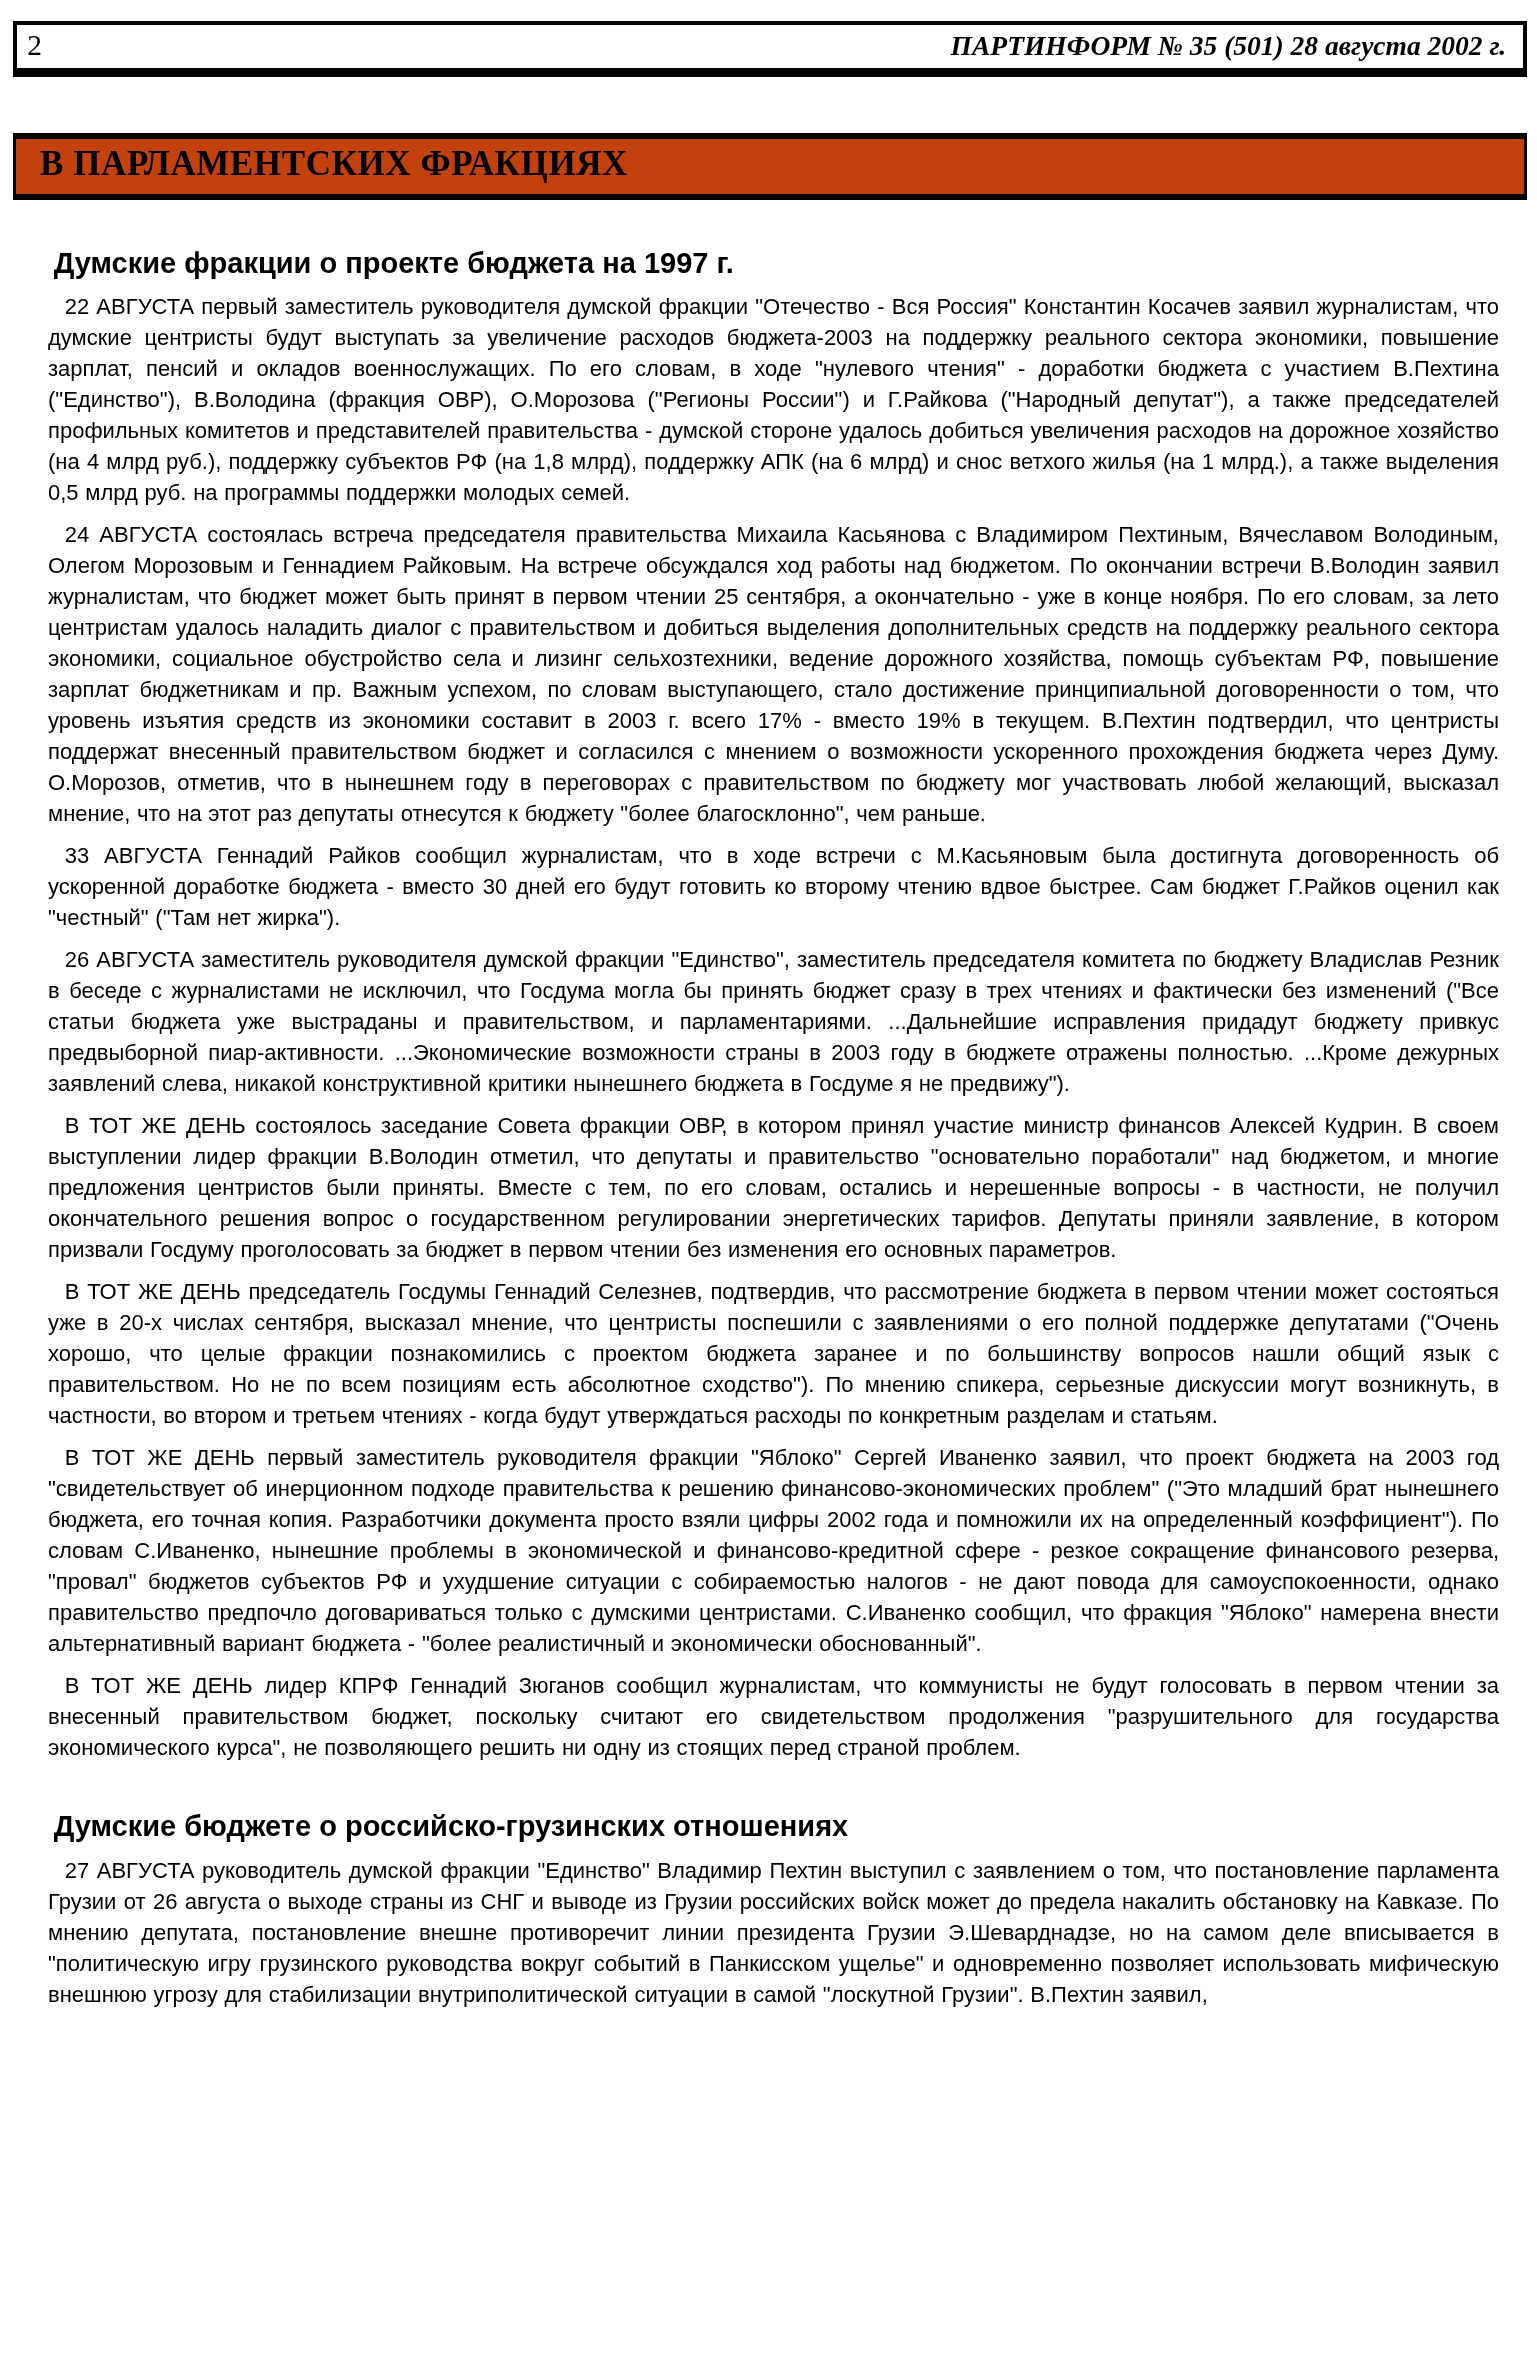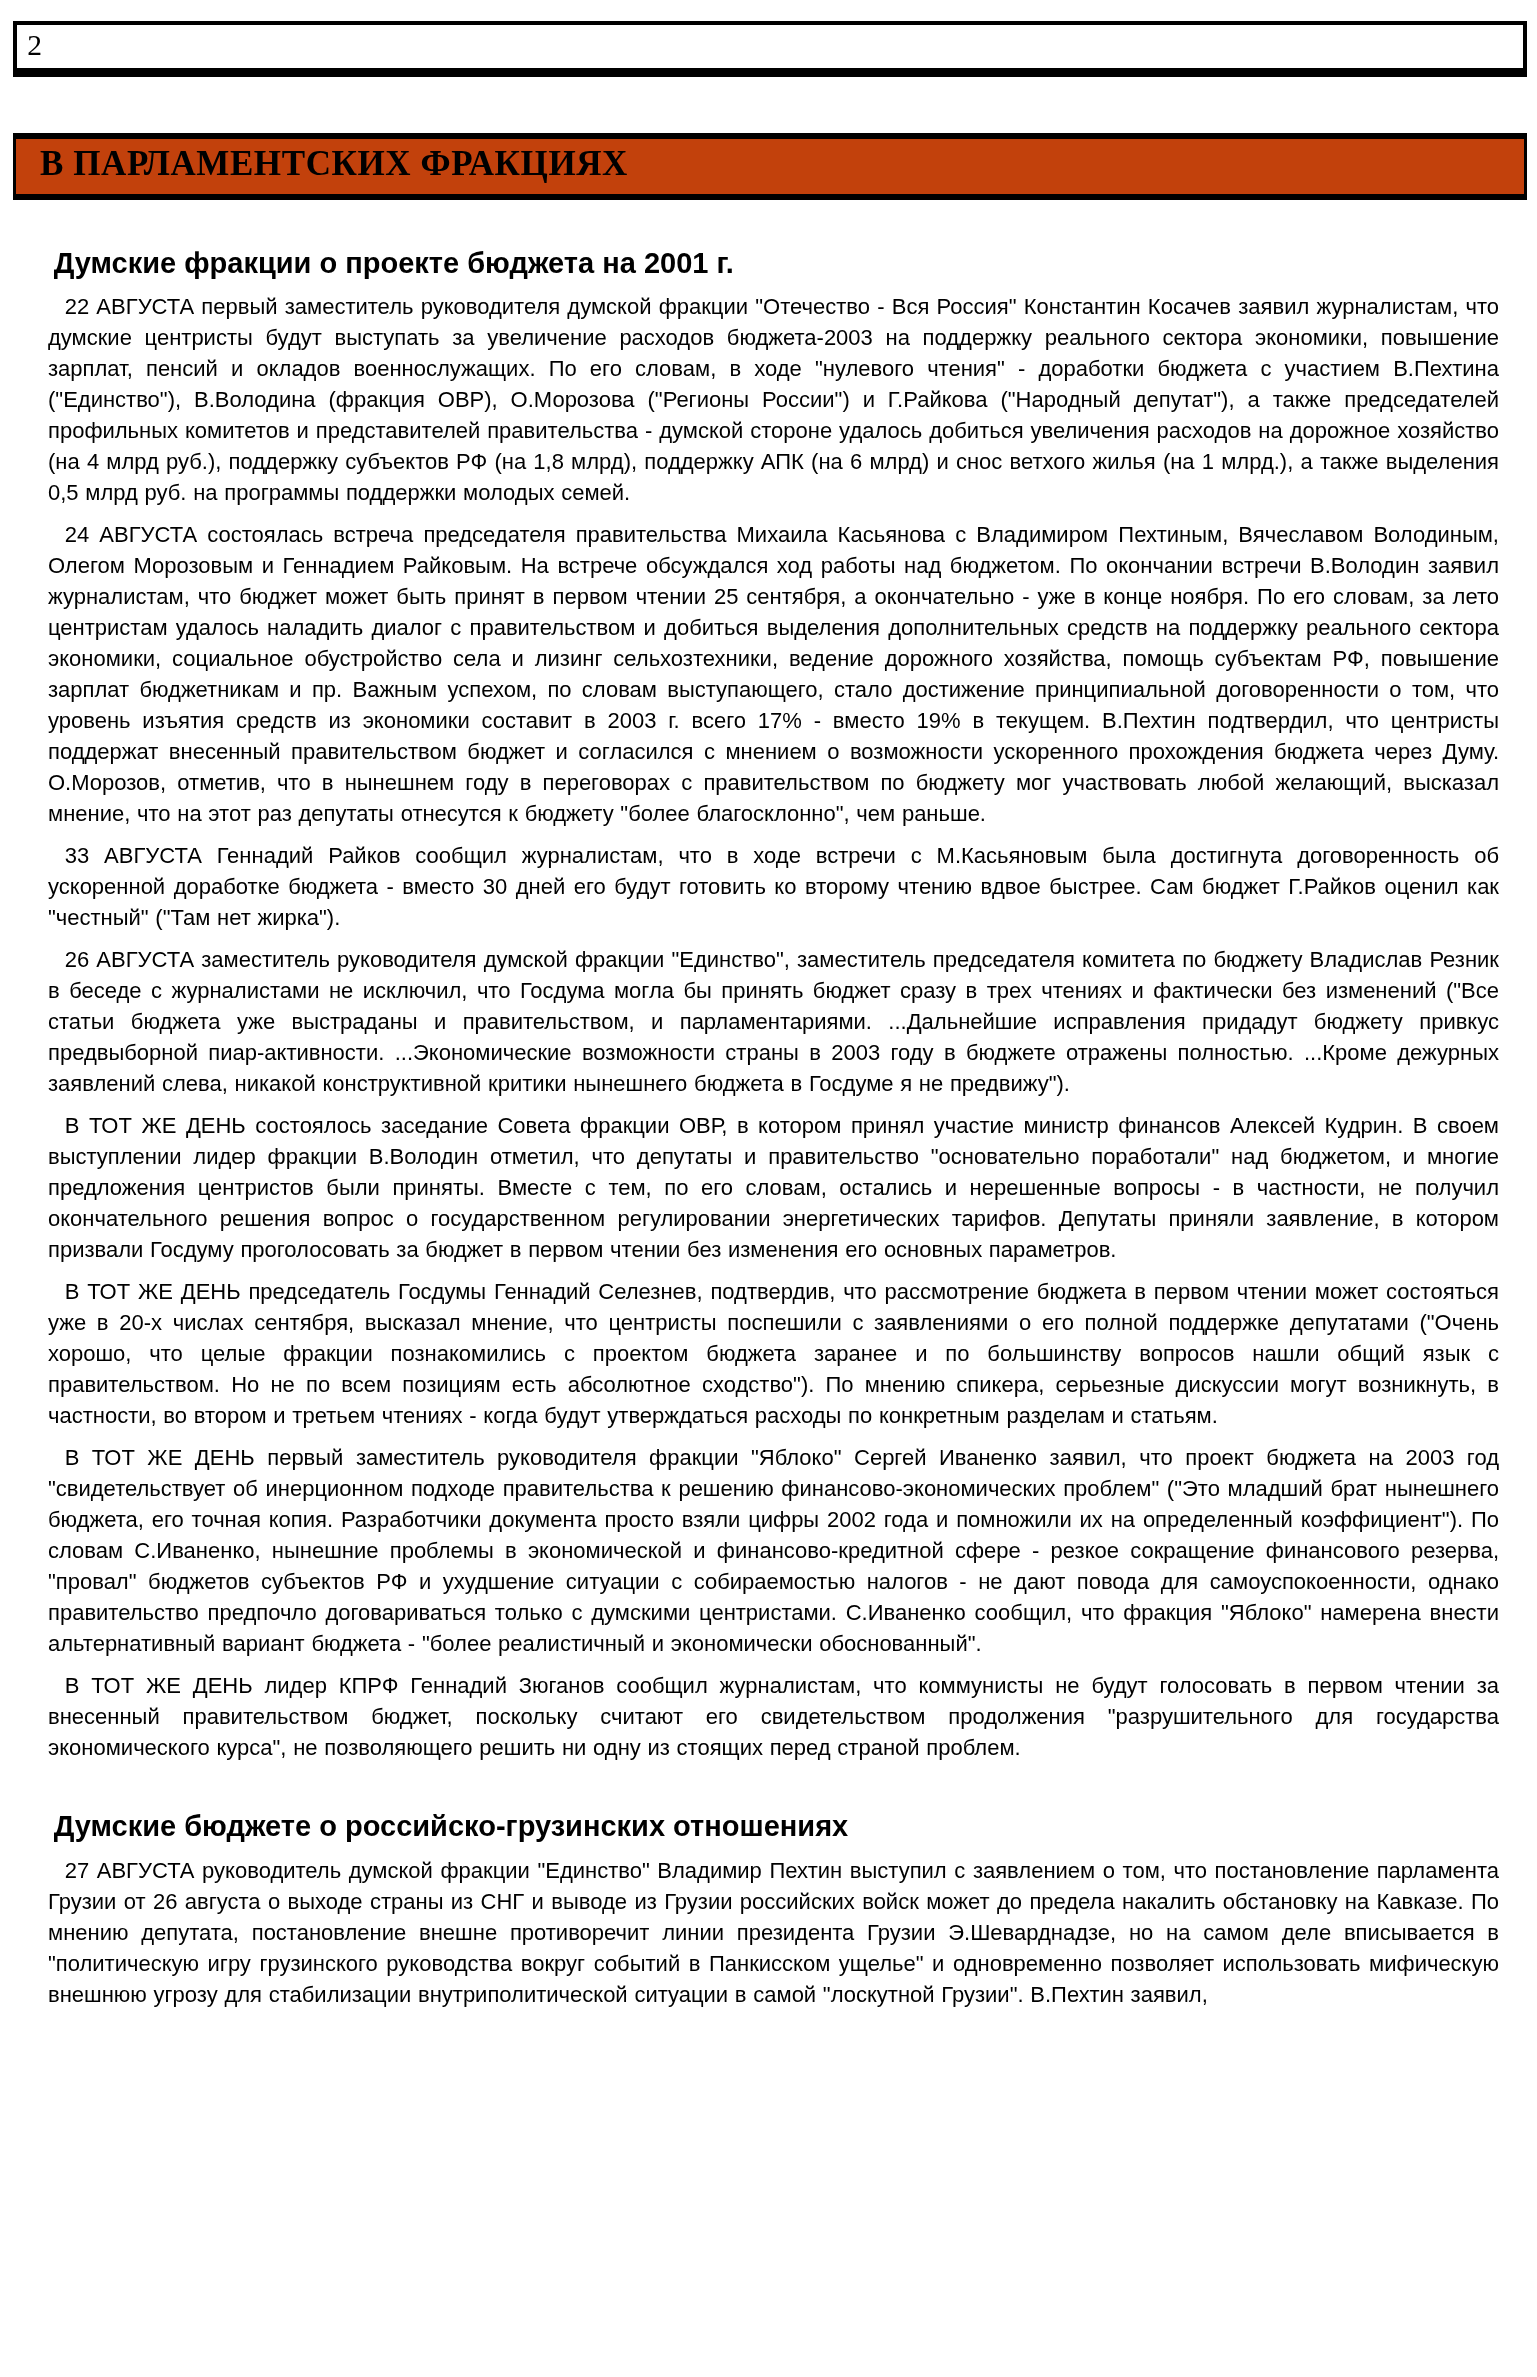--- a/index.html
+++ b/index.html
@@ -60,29 +60,30 @@
     word-spacing:0.6px;
   }
 </style>
 </head>
 <body>
 
 <div class="page">
 
   <div class="header-box">
     <span class="page-num">2</span>
+    <span class="masthead">ПАРТИНФОРМ № 35 (501) 28 августа 2002 г.</span>
   </div>
 
   <div class="banner">
     <span class="banner-label">В ПАРЛАМЕНТСКИХ ФРАКЦИЯХ</span>
   </div>
 
   <div class="content">
 
-    <h2 class="article-title">Думские фракции о проекте бюджета на 2001 г.</h2>
+    <h2 class="article-title">Думские фракции о проекте бюджета на 1997 г.</h2>
 
     <p class="body-par">22 АВГУСТА первый заместитель руководителя думской фракции "Отечество - Вся Россия" Константин Косачев заявил журналистам, что думские центристы будут выступать за увеличение расходов бюджета-2003 на поддержку реального сектора экономики, повышение зарплат, пенсий и окладов военнослужащих. По его словам, в ходе "нулевого чтения" - доработки бюджета с участием В.Пехтина ("Единство"), В.Володина (фракция ОВР), О.Морозова ("Регионы России") и Г.Райкова ("Народный депутат"), а также председателей профильных комитетов и представителей правительства - думской стороне удалось добиться увеличения расходов на дорожное хозяйство (на 4 млрд руб.), поддержку субъектов РФ (на 1,8 млрд), поддержку АПК (на 6 млрд) и снос ветхого жилья (на 1 млрд.), а также выделения 0,5 млрд руб. на программы поддержки молодых семей.</p>
     <p class="body-par">24 АВГУСТА состоялась встреча председателя правительства Михаила Касьянова с Владимиром Пехтиным, Вячеславом Володиным, Олегом Морозовым и Геннадием Райковым. На встрече обсуждался ход работы над бюджетом. По окончании встречи В.Володин заявил журналистам, что бюджет может быть принят в первом чтении 25 сентября, а окончательно - уже в конце ноября. По его словам, за лето центристам удалось наладить диалог с правительством и добиться выделения дополнительных средств на поддержку реального сектора экономики, социальное обустройство села и лизинг сельхозтехники, ведение дорожного хозяйства, помощь субъектам РФ, повышение зарплат бюджетникам и пр. Важным успехом, по словам выступающего, стало достижение принципиальной договоренности о том, что уровень изъятия средств из экономики составит в 2003 г. всего 17% - вместо 19% в текущем. В.Пехтин подтвердил, что центристы поддержат внесенный правительством бюджет и согласился с мнением о возможности ускоренного прохождения бюджета через Думу. О.Морозов, отметив, что в нынешнем году в переговорах с правительством по бюджету мог участвовать любой желающий, высказал мнение, что на этот раз депутаты отнесутся к бюджету "более благосклонно", чем раньше.</p>
     <p class="body-par">33 АВГУСТА Геннадий Райков сообщил журналистам, что в ходе встречи с М.Касьяновым была достигнута договоренность об ускоренной доработке бюджета - вместо 30 дней его будут готовить ко второму чтению вдвое быстрее. Сам бюджет Г.Райков оценил как "честный" ("Там нет жирка").</p>
     <p class="body-par">26 АВГУСТА заместитель руководителя думской фракции "Единство", заместитель председателя комитета по бюджету Владислав Резник в беседе с журналистами не исключил, что Госдума могла бы принять бюджет сразу в трех чтениях и фактически без изменений ("Все статьи бюджета уже выстраданы и правительством, и парламентариями. ...Дальнейшие исправления придадут бюджету привкус предвыборной пиар-активности. ...Экономические возможности страны в 2003 году в бюджете отражены полностью. ...Кроме дежурных заявлений слева, никакой конструктивной критики нынешнего бюджета в Госдуме я не предвижу").</p>
     <p class="body-par">В ТОТ ЖЕ ДЕНЬ состоялось заседание Совета фракции ОВР, в котором принял участие министр финансов Алексей Кудрин. В своем выступлении лидер фракции В.Володин отметил, что депутаты и правительство "основательно поработали" над бюджетом, и многие предложения центристов были приняты. Вместе с тем, по его словам, остались и нерешенные вопросы - в частности, не получил окончательного решения вопрос о государственном регулировании энергетических тарифов. Депутаты приняли заявление, в котором призвали Госдуму проголосовать за бюджет в первом чтении без изменения его основных параметров.</p>
     <p class="body-par">В ТОТ ЖЕ ДЕНЬ председатель Госдумы Геннадий Селезнев, подтвердив, что рассмотрение бюджета в первом чтении может состояться уже в 20-х числах сентября, высказал мнение, что центристы поспешили с заявлениями о его полной поддержке депутатами ("Очень хорошо, что целые фракции познакомились с проектом бюджета заранее и по большинству вопросов нашли общий язык с правительством. Но не по всем позициям есть абсолютное сходство"). По мнению спикера, серьезные дискуссии могут возникнуть, в частности, во втором и третьем чтениях - когда будут утверждаться расходы по конкретным разделам и статьям.</p>
     <p class="body-par">В ТОТ ЖЕ ДЕНЬ первый заместитель руководителя фракции "Яблоко" Сергей Иваненко заявил, что проект бюджета на 2003 год "свидетельствует об инерционном подходе правительства к решению финансово-экономических проблем" ("Это младший брат нынешнего бюджета, его точная копия. Разработчики документа просто взяли цифры 2002 года и помножили их на определенный коэффициент"). По словам С.Иваненко, нынешние проблемы в экономической и финансово-кредитной сфере - резкое сокращение финансового резерва, "провал" бюджетов субъектов РФ и ухудшение ситуации с собираемостью налогов - не дают повода для самоуспокоенности, однако правительство предпочло договариваться только с думскими центристами. С.Иваненко сообщил, что фракция "Яблоко" намерена внести альтернативный вариант бюджета - "более реалистичный и экономически обоснованный".</p>
     <p class="body-par">В ТОТ ЖЕ ДЕНЬ лидер КПРФ Геннадий Зюганов сообщил журналистам, что коммунисты не будут голосовать в первом чтении за внесенный правительством бюджет, поскольку считают его свидетельством продолжения "разрушительного для государства экономического курса", не позволяющего решить ни одну из стоящих перед страной проблем.</p>
 

